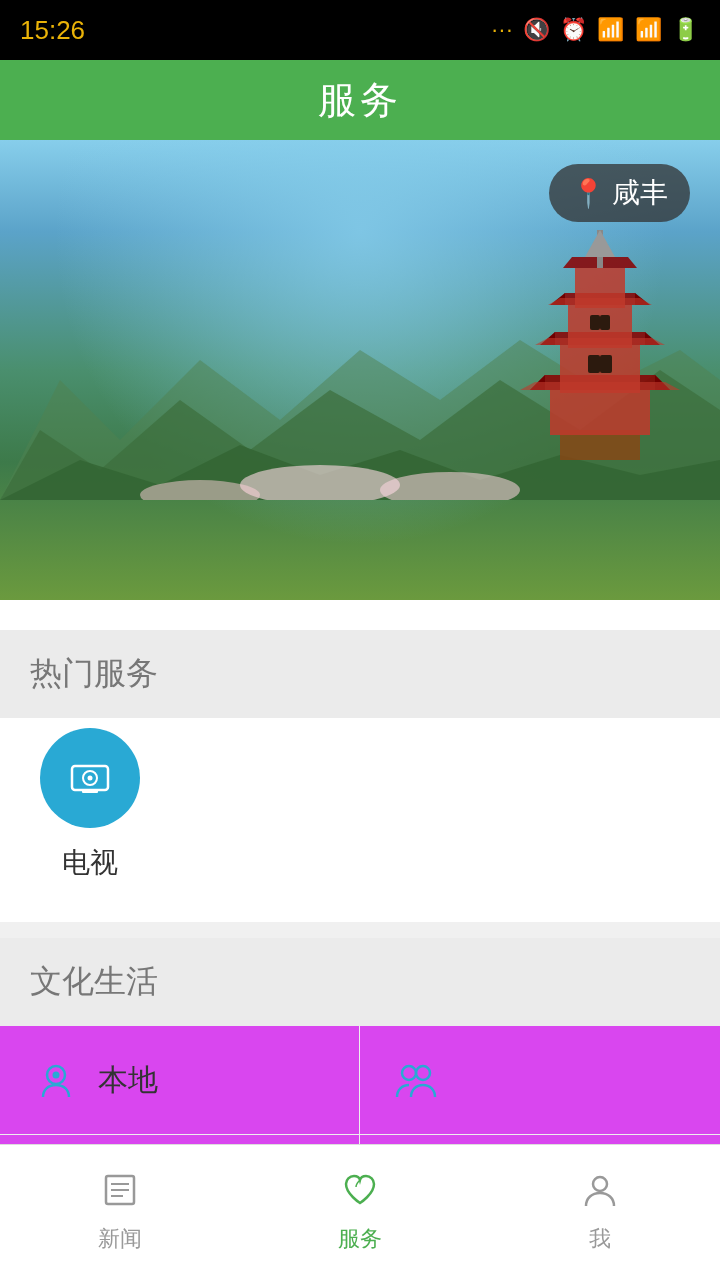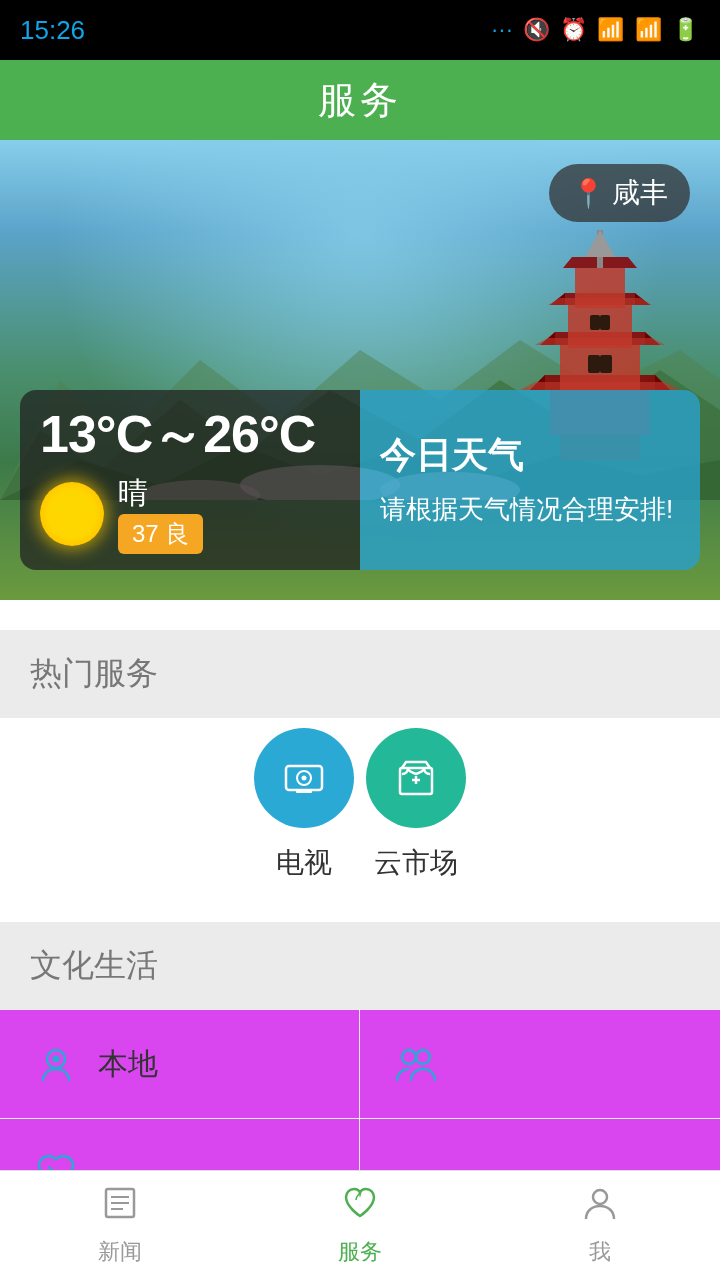--- a/index.html
+++ b/index.html
@@ -14,21 +14,21 @@
 
     
     .status-bar {
       width: 720px;
       height: 60px;
       background: #000;
       display: flex;
       align-items: center;
       justify-content: space-between;
       padding: 0 20px;
-      color: #0ea5e9;
+      color: #eab308;
       font-size: 26px;
       font-weight: 500;
     }
     .status-right {
       display: flex;
       align-items: center;
       gap: 10px;
       font-size: 22px;
     }
 
@@ -175,23 +175,22 @@
       font-weight: 400;
     }
 
     
     .hot-services {
       background: #fff;
       padding: 30px 0 20px;
     }
     .services-grid {
       display: flex;
-      justify-content: center;
+      justify-content: flex-start;
       padding: 10px 40px 20px;
-      gap: 12px;
     }
     .service-item {
       display: flex;
       flex-direction: column;
       align-items: center;
       gap: 16px;
       cursor: pointer;
     }
     .service-icon-circle {
       width: 100px;
@@ -206,21 +205,21 @@
     .icon-tv { background: #29a9d4; }
     .icon-voice { background: #22b898; }
     .icon-market { background: #22b898; }
     .service-label {
       font-size: 28px;
       color: #333;
     }
 
     
     .culture-section {
-      margin-top: 0;
+      margin-top: 16px;
     }
     .culture-grid {
       background: #d946ef;
       display: grid;
       grid-template-columns: 1fr 1fr;
     }
     .culture-item {
       display: flex;
       align-items: center;
       gap: 16px;
@@ -244,21 +243,21 @@
       font-size: 30px;
       color: #333;
     }
 
     
     .bottom-nav {
       position: fixed;
       bottom: 0;
       left: 0;
       width: 720px;
-      height: 110px;
+      height: 136px;
       background: #fff;
       border-top: 1px solid #ddd;
       display: flex;
     }
     .nav-item {
       flex: 1;
       display: flex;
       flex-direction: column;
       align-items: center;
       justify-content: center;
@@ -351,38 +350,20 @@
     <rect x="100" y="205" width="12" height="18" fill="#2c1a0e" rx="2"></rect>
     <rect x="90" y="165" width="10" height="15" fill="#2c1a0e" rx="2"></rect>
     <rect x="100" y="165" width="10" height="15" fill="#2c1a0e" rx="2"></rect>
   </svg>
 
   <div class="location-badge">
     <span class="location-pin">📍</span>
     <span>咸丰</span>
   </div>
 
-  <div class="weather-card">
-
-    <div class="weather-left">
-      <div class="weather-temp">13°C～26°C</div>
-      <div class="weather-bottom-row">
-        <div class="sun-icon"></div>
-        <div>
-          <div class="weather-sunny-label">晴</div>
-          <div class="aqi-badge">37 良</div>
-        </div>
-      </div>
-    </div>
-
-    <div class="weather-right">
-      <div class="weather-title">今日天气</div>
-      <div class="weather-desc">请根据天气情况合理安排!</div>
-    </div>
-  </div>
 </div>
 
 <div class="hot-services">
   <div class="section-header">
     <span>热门服务</span>
   </div>
   <div class="services-grid">
 
     <div class="service-item">
       <div class="service-icon-circle icon-tv">
@@ -390,33 +371,20 @@
           <rect x="6" y="12" width="36" height="24" rx="3" stroke="white" stroke-width="2.5" fill="none"></rect>
           <rect x="16" y="36" width="16" height="3" rx="1" fill="white"></rect>
           <circle cx="24" cy="24" r="7" stroke="white" stroke-width="2"></circle>
           <circle cx="24" cy="24" r="2.5" fill="white"></circle>
         </svg>
       </div>
       <span class="service-label">电视</span>
     </div>
 
 
-    <div class="service-item">
-      <div class="service-icon-circle icon-market">
-        <svg width="48" height="48" viewBox="0 0 48 48" fill="none">
-          <path d="M10 14L14 8H34L38 14" stroke="white" stroke-width="2.5" fill="none"></path>
-          <rect x="8" y="14" width="32" height="26" rx="2" stroke="white" stroke-width="2.5" fill="none"></rect>
-          <path d="M16 14C16 17.3 14 20 10 20" stroke="white" stroke-width="2.5"></path>
-          <path d="M32 14C32 17.3 34 20 38 20" stroke="white" stroke-width="2.5"></path>
-          <path d="M16 14C16 17.3 24 20 24 20C24 20 32 17.3 32 14" stroke="white" stroke-width="2.5" fill="none"></path>
-          <path d="M20 26h8M24 22v8" stroke="white" stroke-width="2.5"></path>
-        </svg>
-      </div>
-      <span class="service-label">云市场</span>
-    </div>
 
   </div>
 </div>
 
 <div class="culture-section">
   <div class="section-header">
     <span>文化生活</span>
   </div>
   <div class="culture-grid">
 

